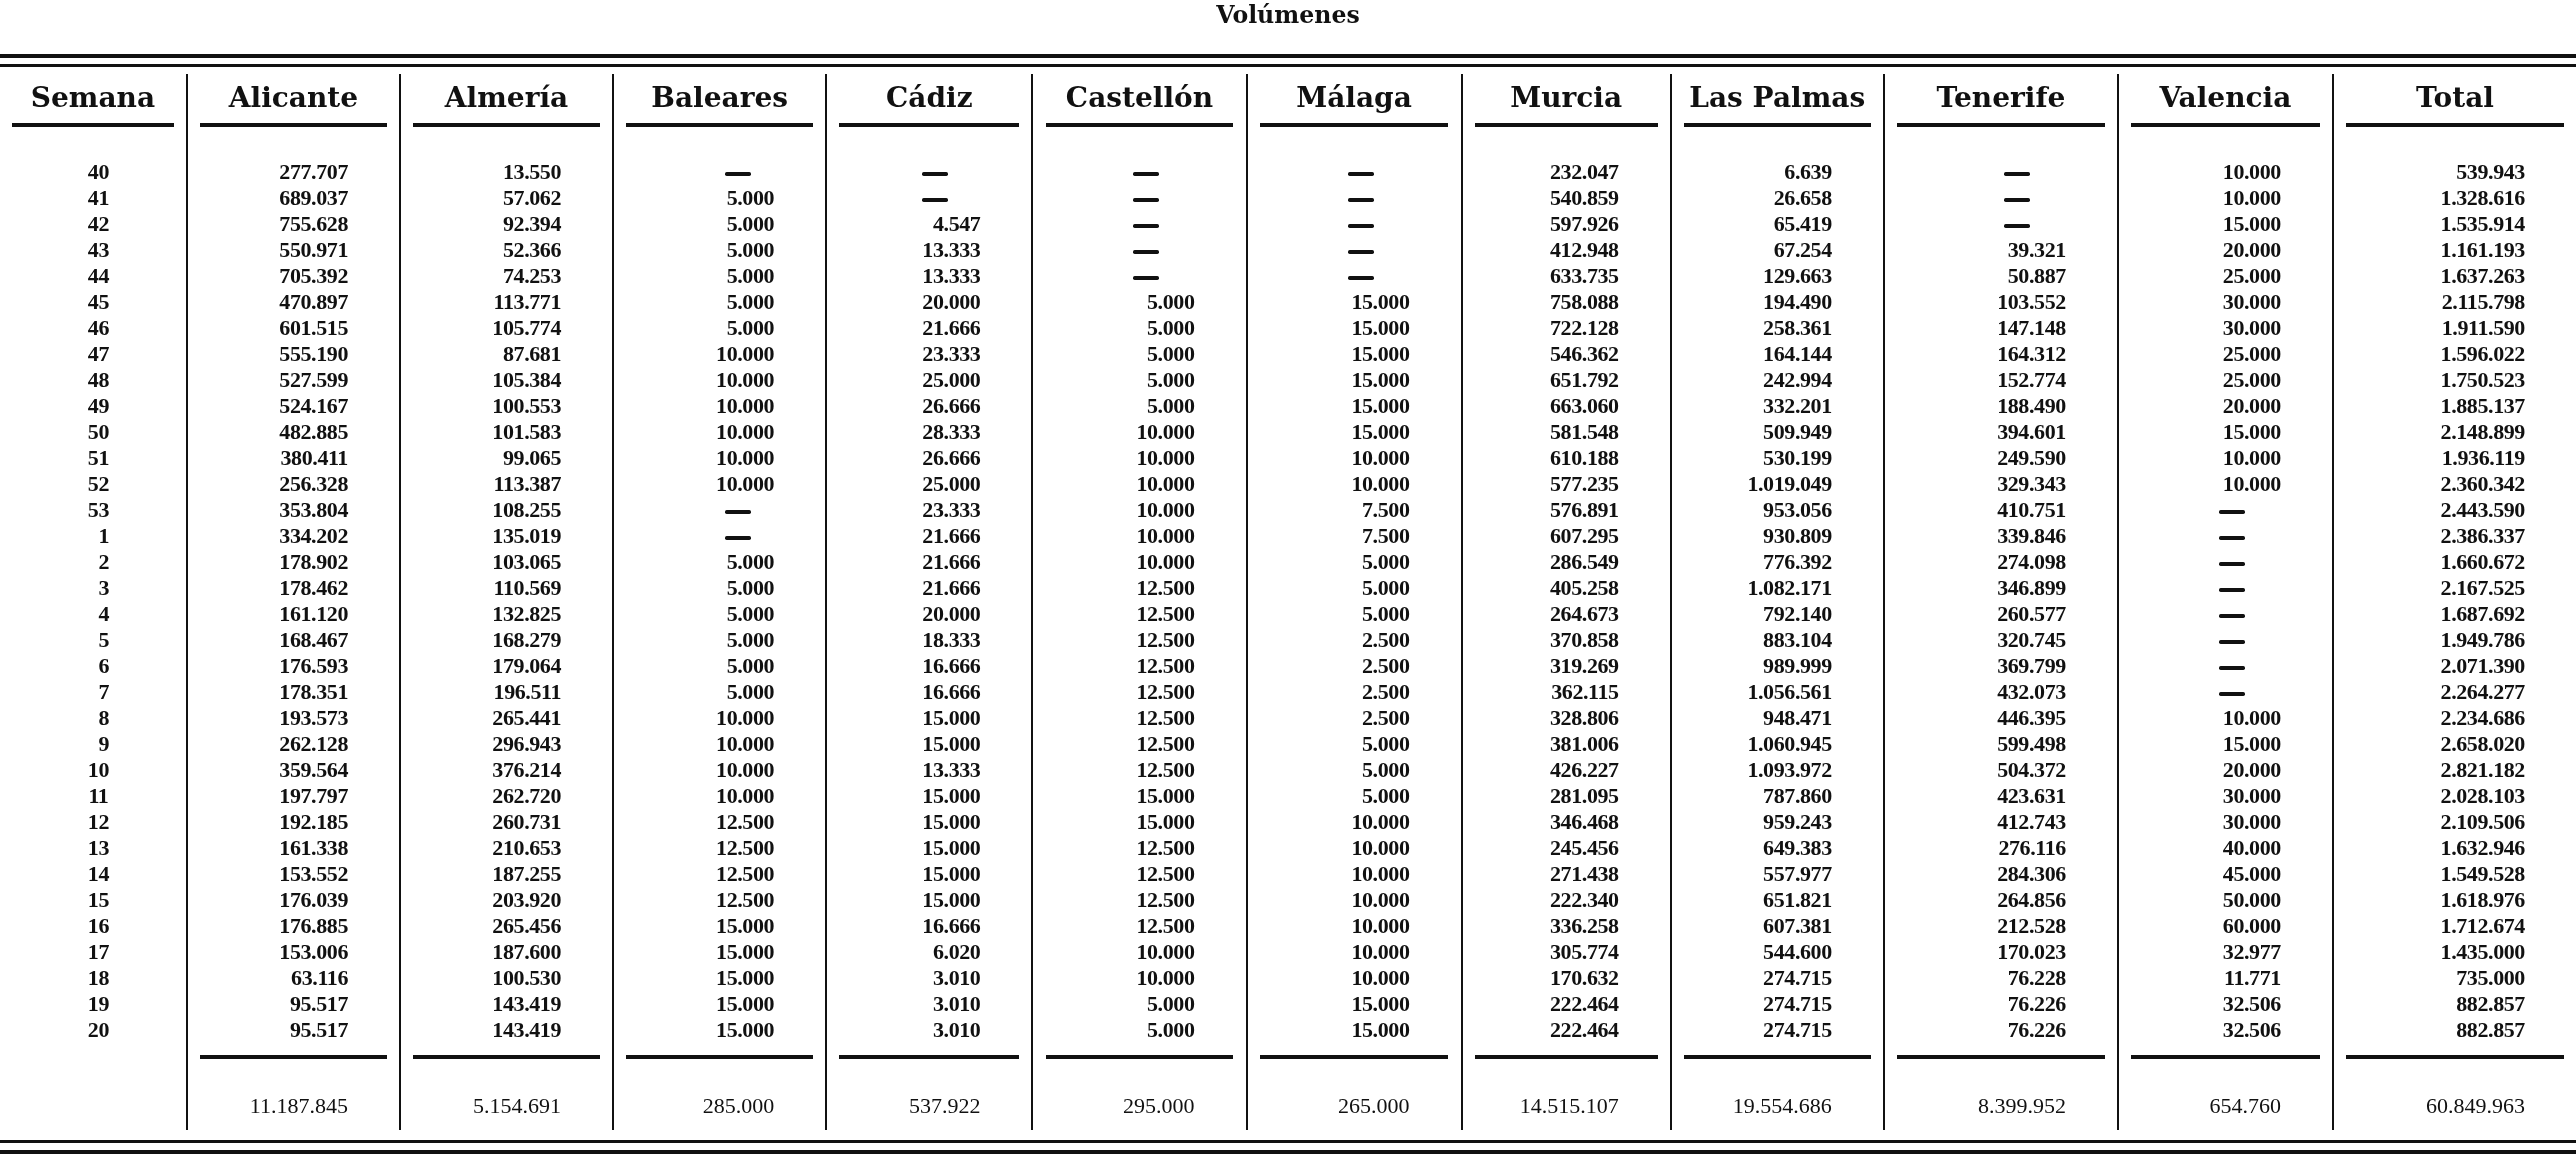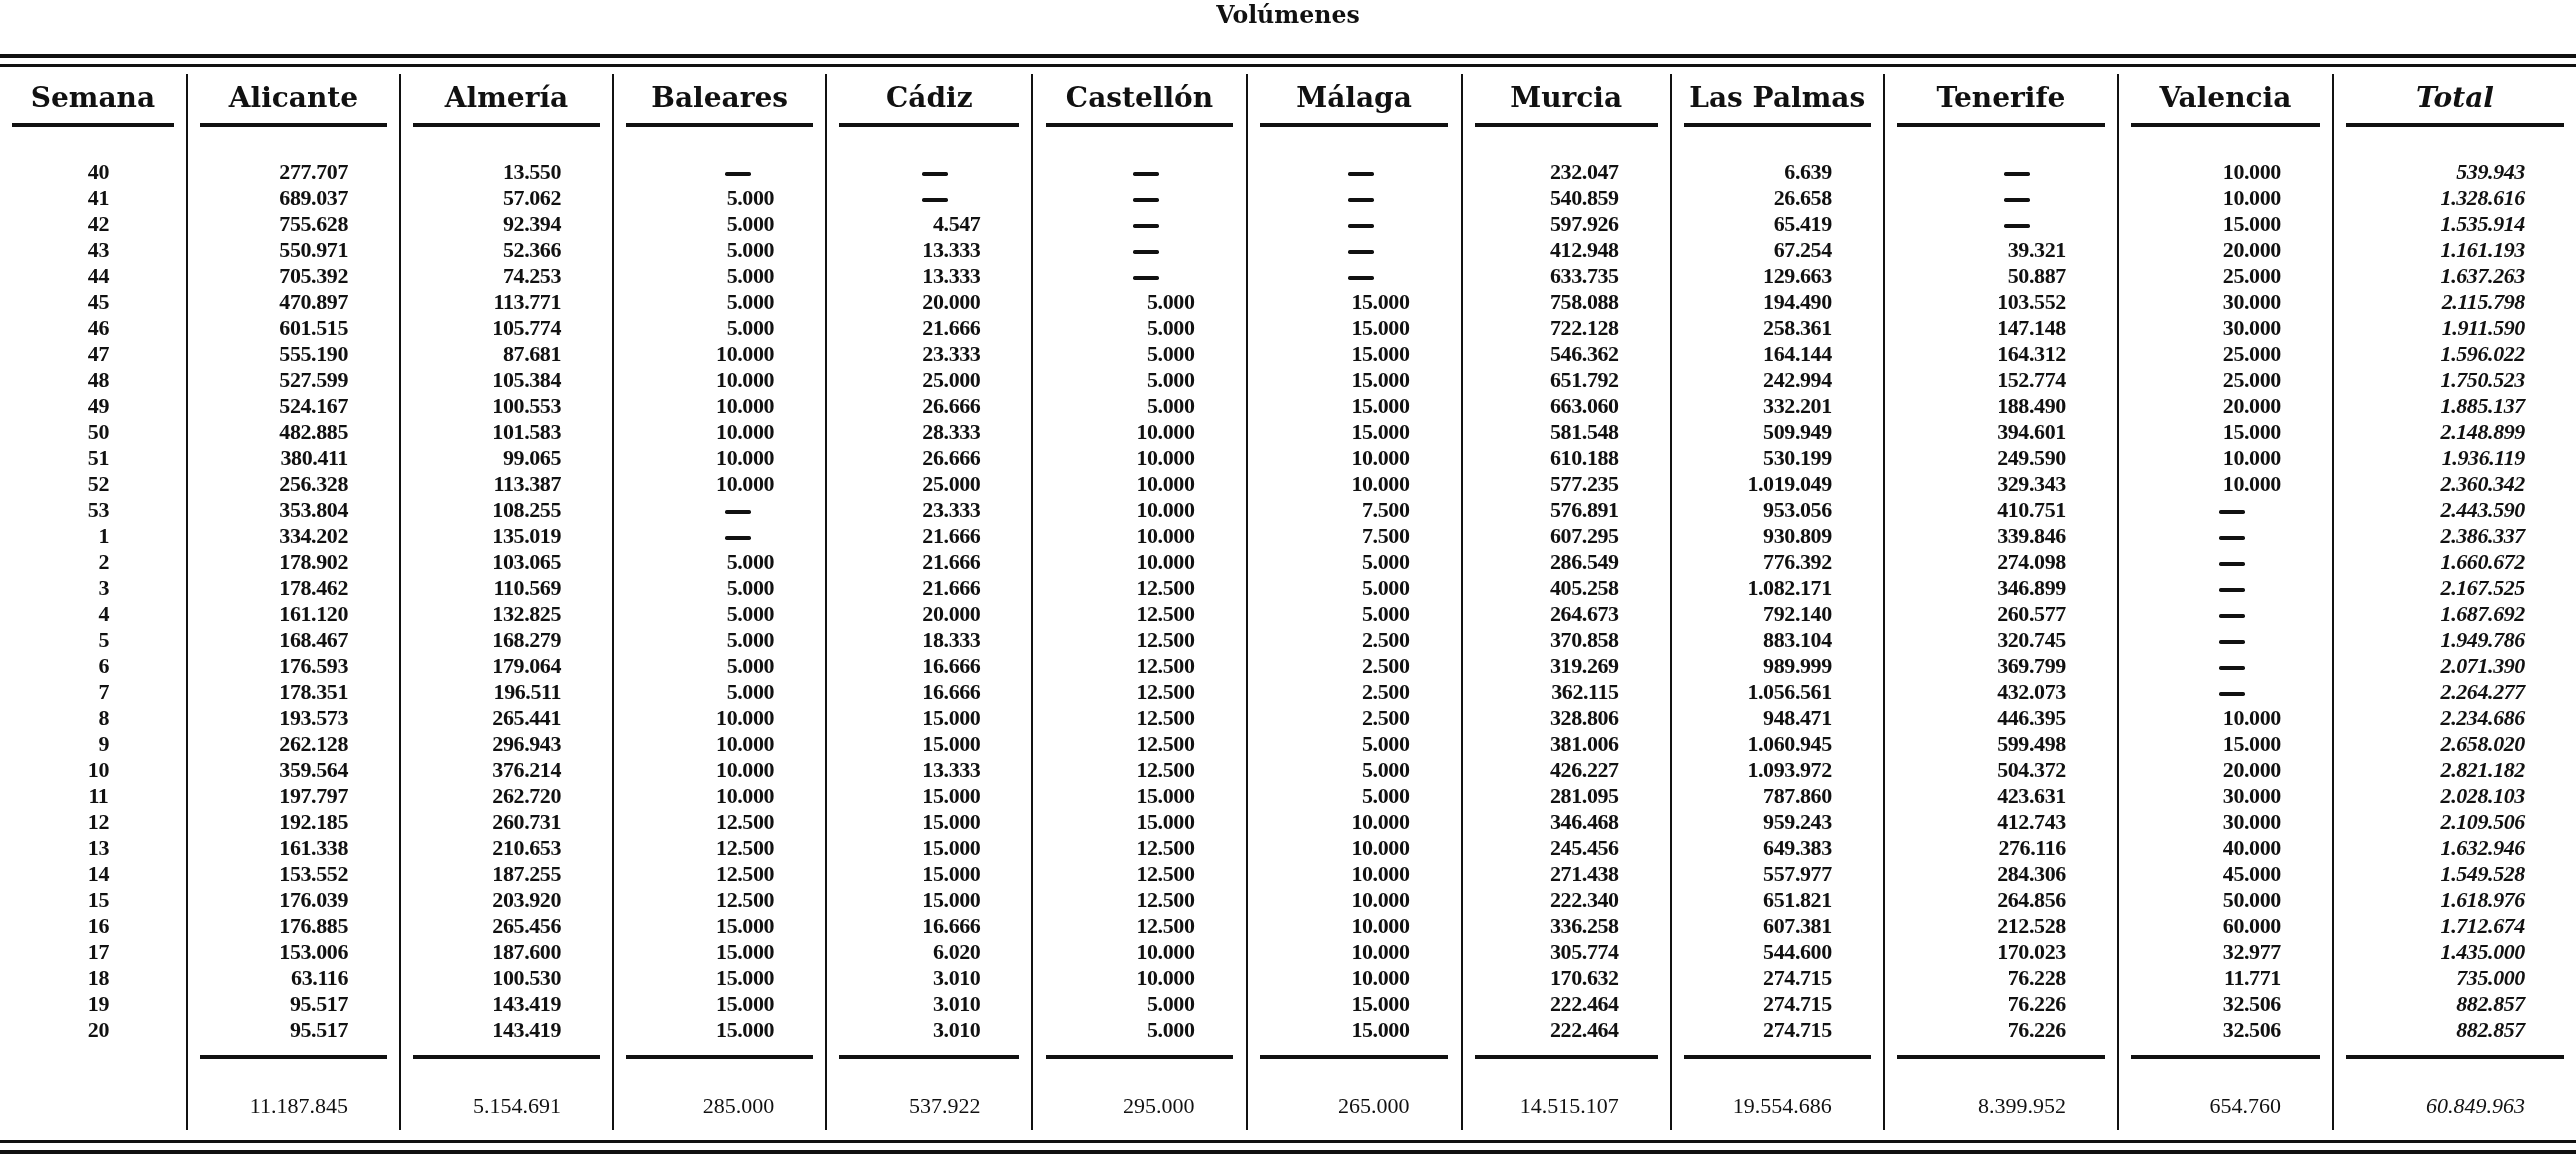--- a/index.html
+++ b/index.html
@@ -491,21 +491,21 @@
         <div class="cell">50.000</div>
         <div class="cell">60.000</div>
         <div class="cell">32.977</div>
         <div class="cell">11.771</div>
         <div class="cell">32.506</div>
         <div class="cell">32.506</div>
       </div>
       <div class="sum-line"></div>
       <div class="sum">654.760</div>
     </div>
-    <div class="col" style="width: 250px; font-style: italic;">
+    <div class="col" style="width: 250px;">
       <div class="head">Total</div>
       <div class="head-line"></div>
       <div class="cells">
         <div class="cell">539.943</div>
         <div class="cell">1.328.616</div>
         <div class="cell">1.535.914</div>
         <div class="cell">1.161.193</div>
         <div class="cell">1.637.263</div>
         <div class="cell">2.115.798</div>
         <div class="cell">1.911.590</div>

